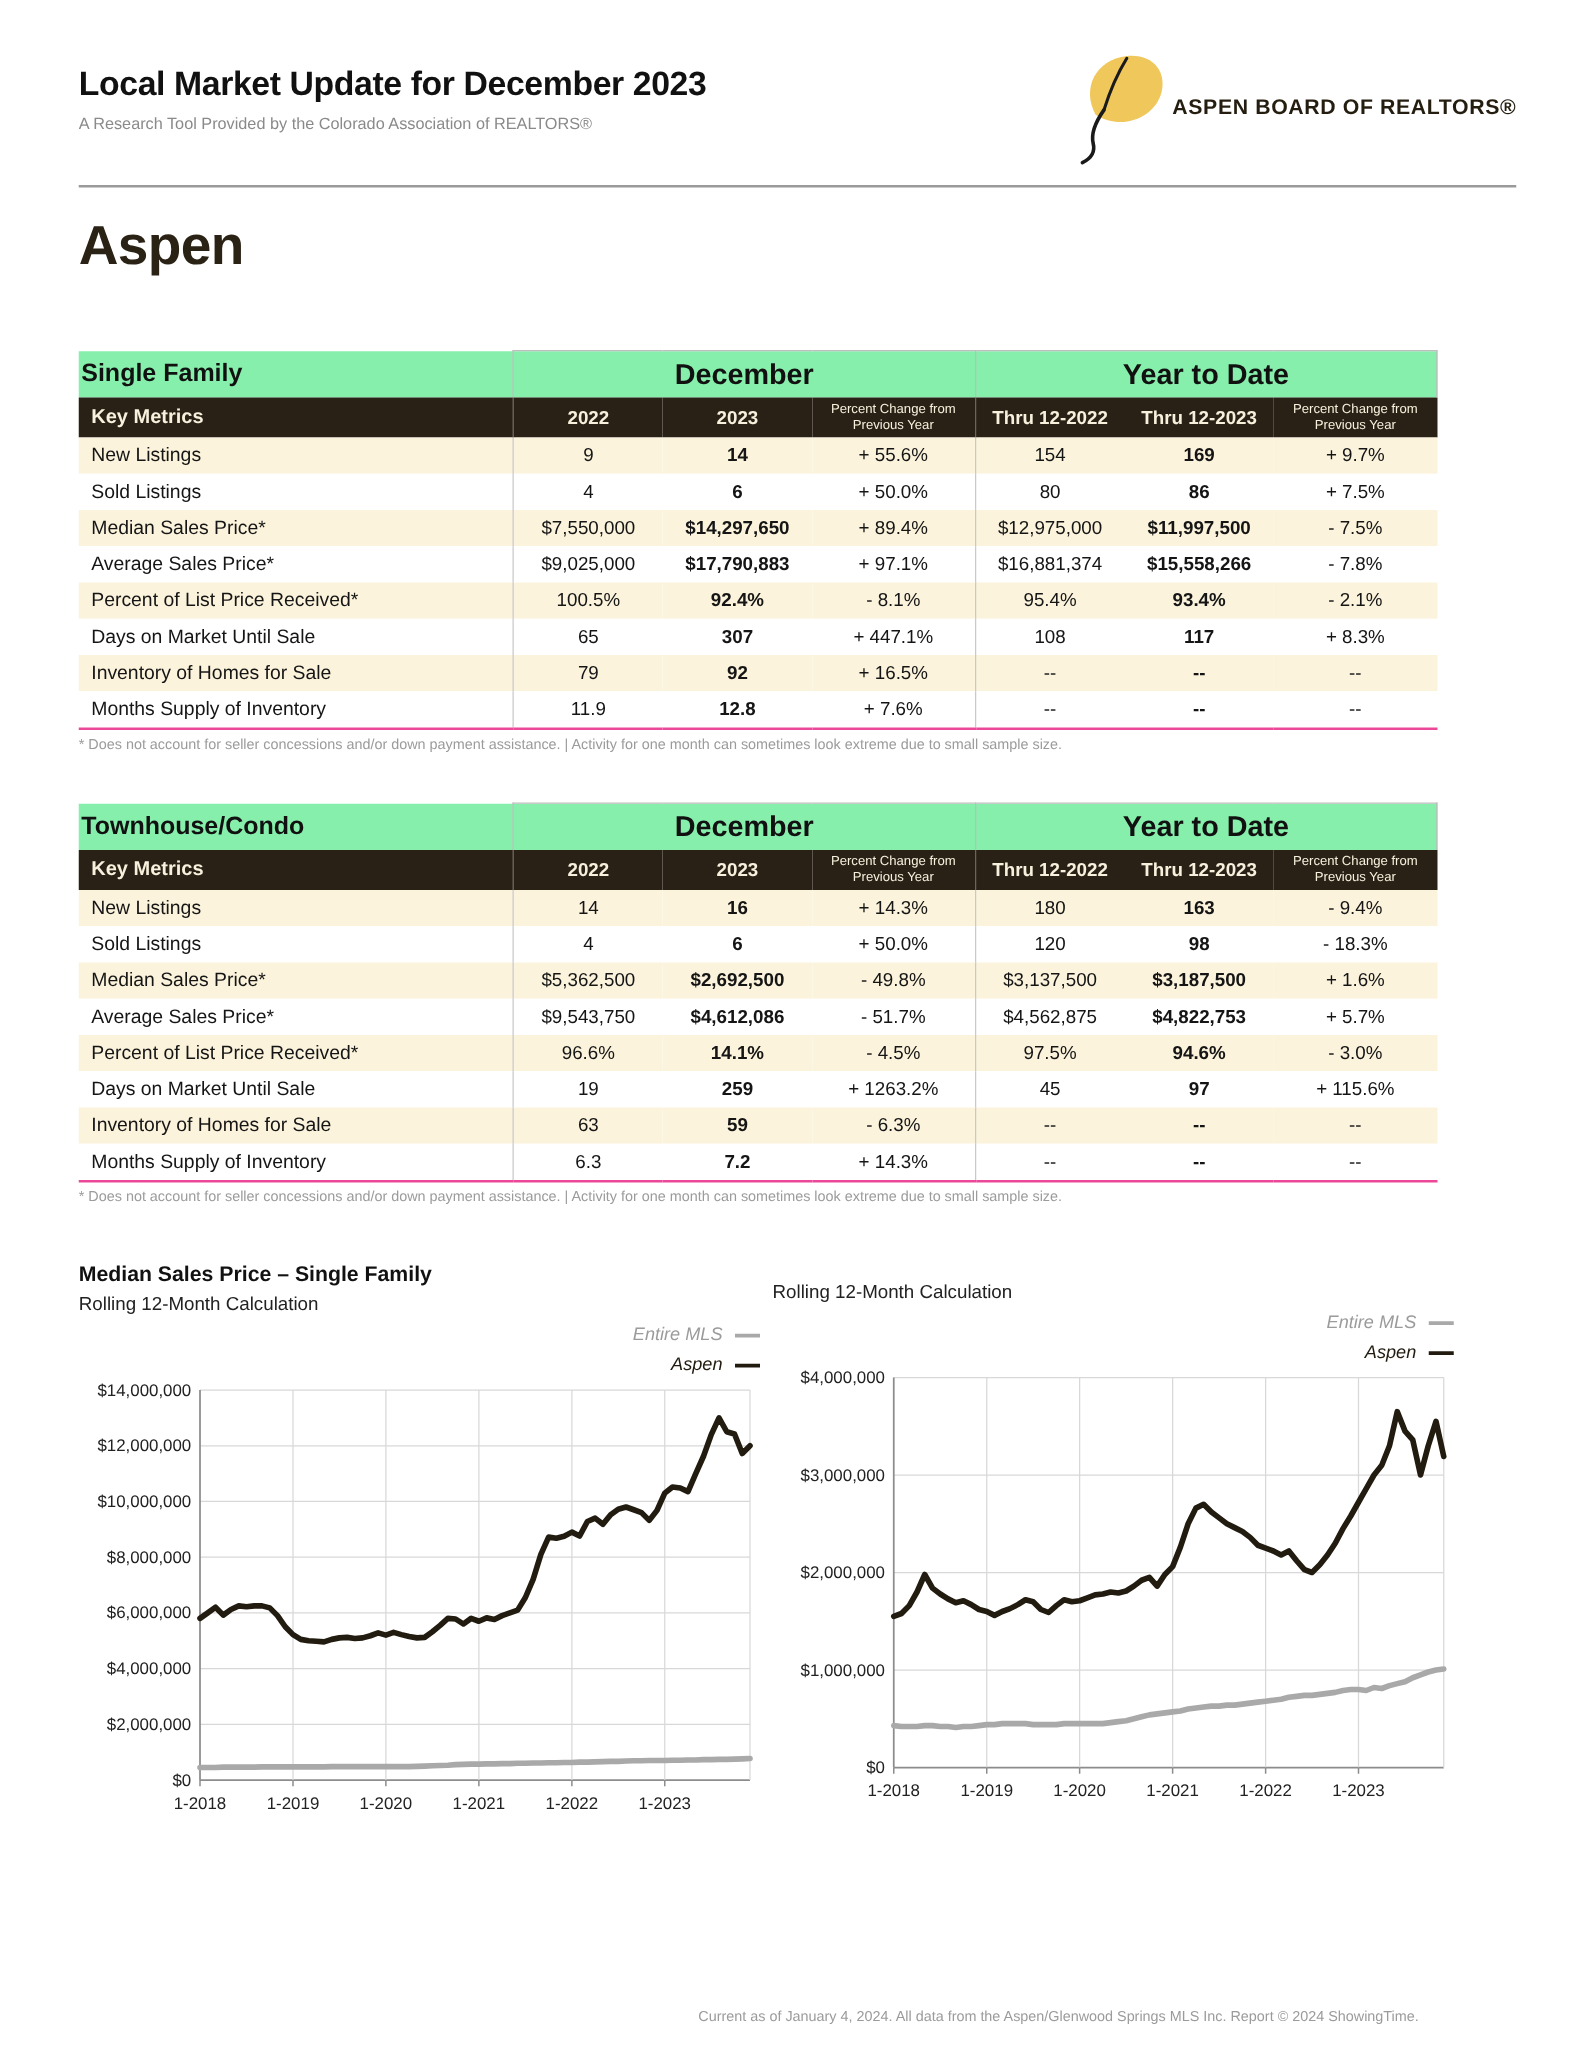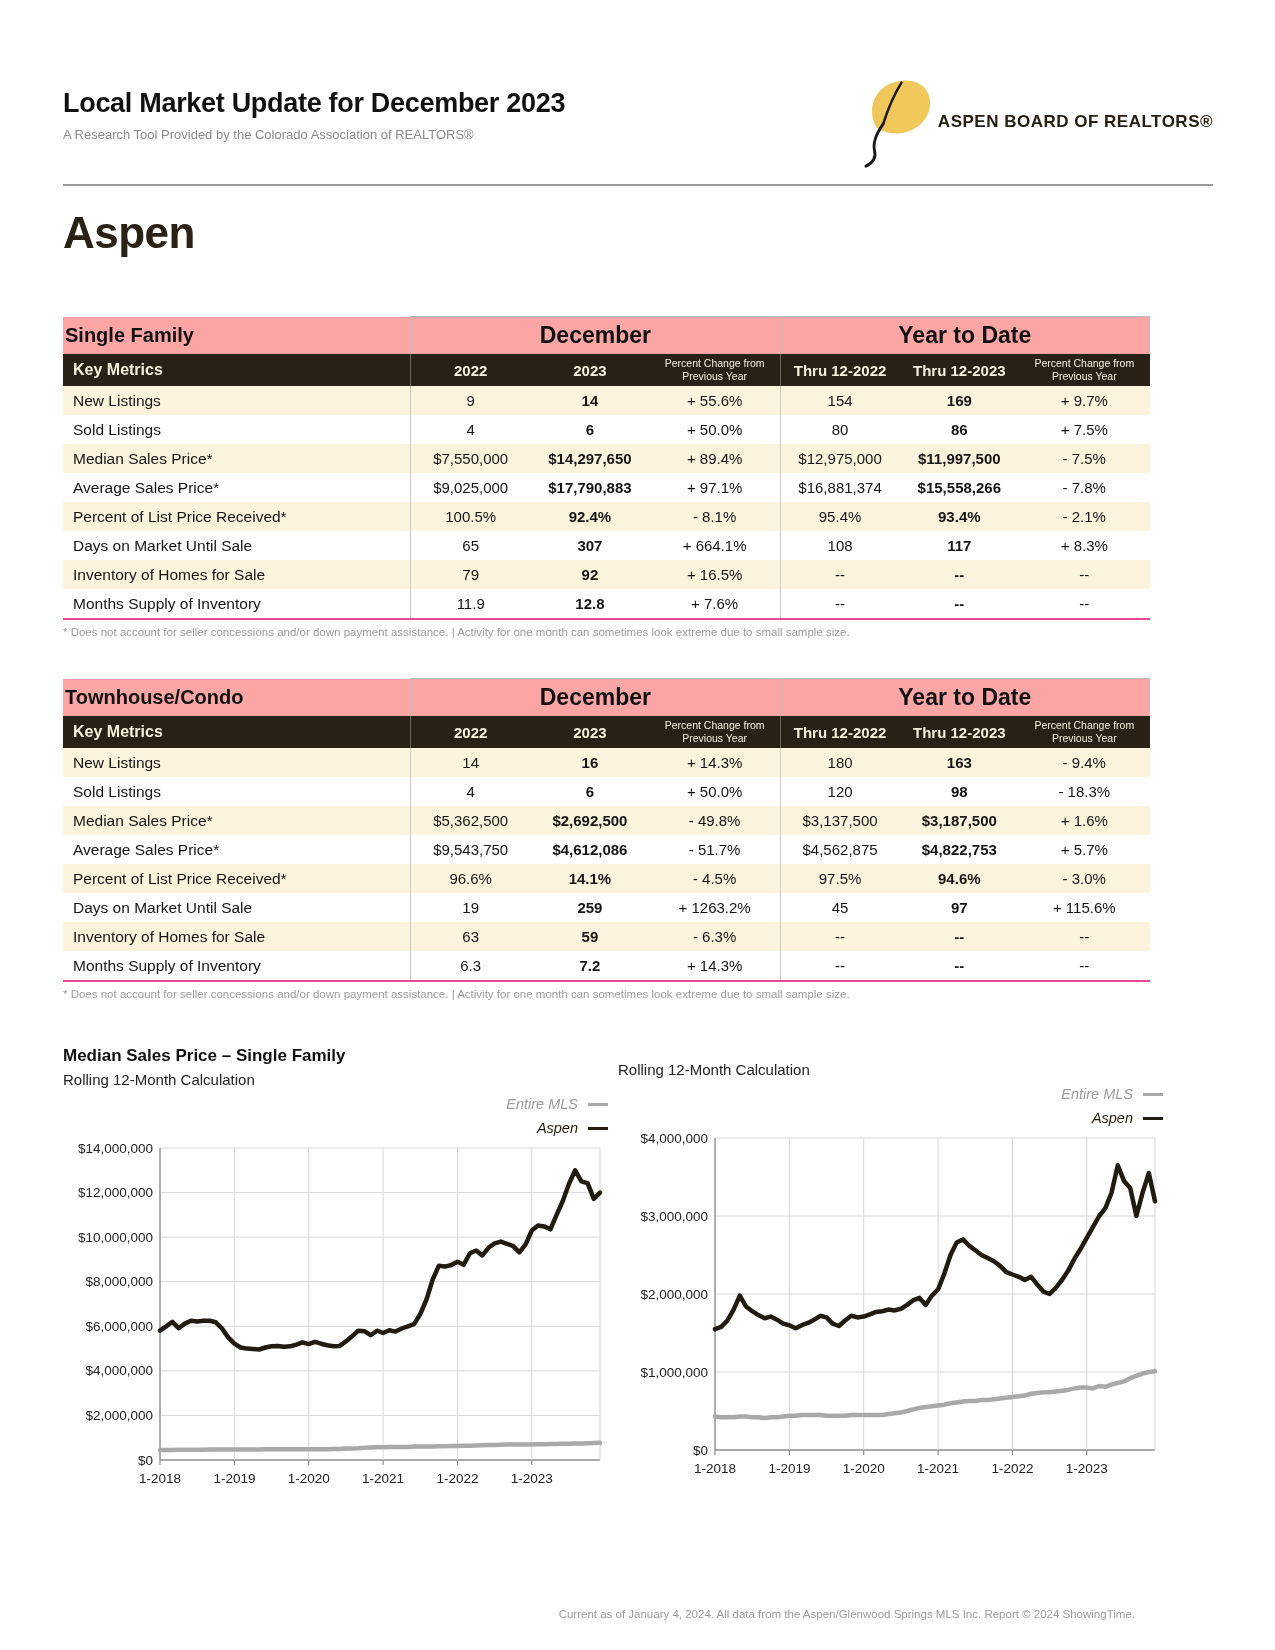--- a/index.html
+++ b/index.html
@@ -3,41 +3,41 @@
 <meta charset="utf-8">
 <style>
   * { margin:0; padding:0; box-sizing:border-box; }
   html,body { background:#ffffff; }
   body {
     width:1275px; height:1650px;
     font-family:"Liberation Sans", sans-serif;
     color:#1a1a1a;
     position:relative;
   }
-  .page { padding:88px 62px 0 63px; }
+  .page { padding:52px 62px 0 63px; }
 
   
   .masthead { display:flex; justify-content:space-between; align-items:flex-start; }
   .mast-left .report-title { font-size:27px; font-weight:bold; letter-spacing:-0.3px; color:#111; }
   .mast-left .report-subtitle { font-size:13px; color:#8a8a8a; margin-top:8px; }
   .brand { display:flex; align-items:center; margin-top:-14px; }
   .brand svg { width:96px; height:96px; }
   .brand .brand-text { font-size:17px; font-weight:bold; letter-spacing:0.5px; color:#241d10; margin-left:2px; white-space:nowrap; }
   .rule { border:none; border-top:2px solid #9a9a9a; margin-top:14px; }
   .city-title { font-size:44px; font-weight:bold; color:#2a2215; margin-top:22px; letter-spacing:-0.5px; }
 
   
   .market-table { margin-top:58px; }
   .market-table.second { margin-top:40px; }
   table { width:1087px; border-collapse:collapse; table-layout:fixed; }
   col.c-metrics { width:32%; }
   col.c-v { width:11%; }
   col.c-p { width:12%; }
 
-  tr.group-row th { background:#fca5a5; }
+  tr.group-row th { background:#86efac; }
   th.section-label {
     text-align:left; font-size:20px; font-weight:bold; color:#111;
     vertical-align:middle; padding:6px 0 6px 2px;
   }
   th.group-head {
     border:1px solid #bdbdbd; border-bottom:none;
     font-size:23px; font-weight:bold; color:#111;
     text-align:center; padding:5px 0;
   }
 
@@ -175,21 +175,21 @@
             <td class="c2">92.4%</td>
             <td class="c3">- 8.1%</td>
             <td class="c4">95.4%</td>
             <td class="c5">93.4%</td>
             <td class="c6">- 2.1%</td>
           </tr>
           <tr>
             <td class="c0">Days on Market Until Sale</td>
             <td class="c1">65</td>
             <td class="c2">307</td>
-            <td class="c3">+ 664.1%</td>
+            <td class="c3">+ 447.1%</td>
             <td class="c4">108</td>
             <td class="c5">117</td>
             <td class="c6">+ 8.3%</td>
           </tr>
           <tr>
             <td class="c0">Inventory of Homes for Sale</td>
             <td class="c1">79</td>
             <td class="c2">92</td>
             <td class="c3">+ 16.5%</td>
             <td class="c4">--</td>

